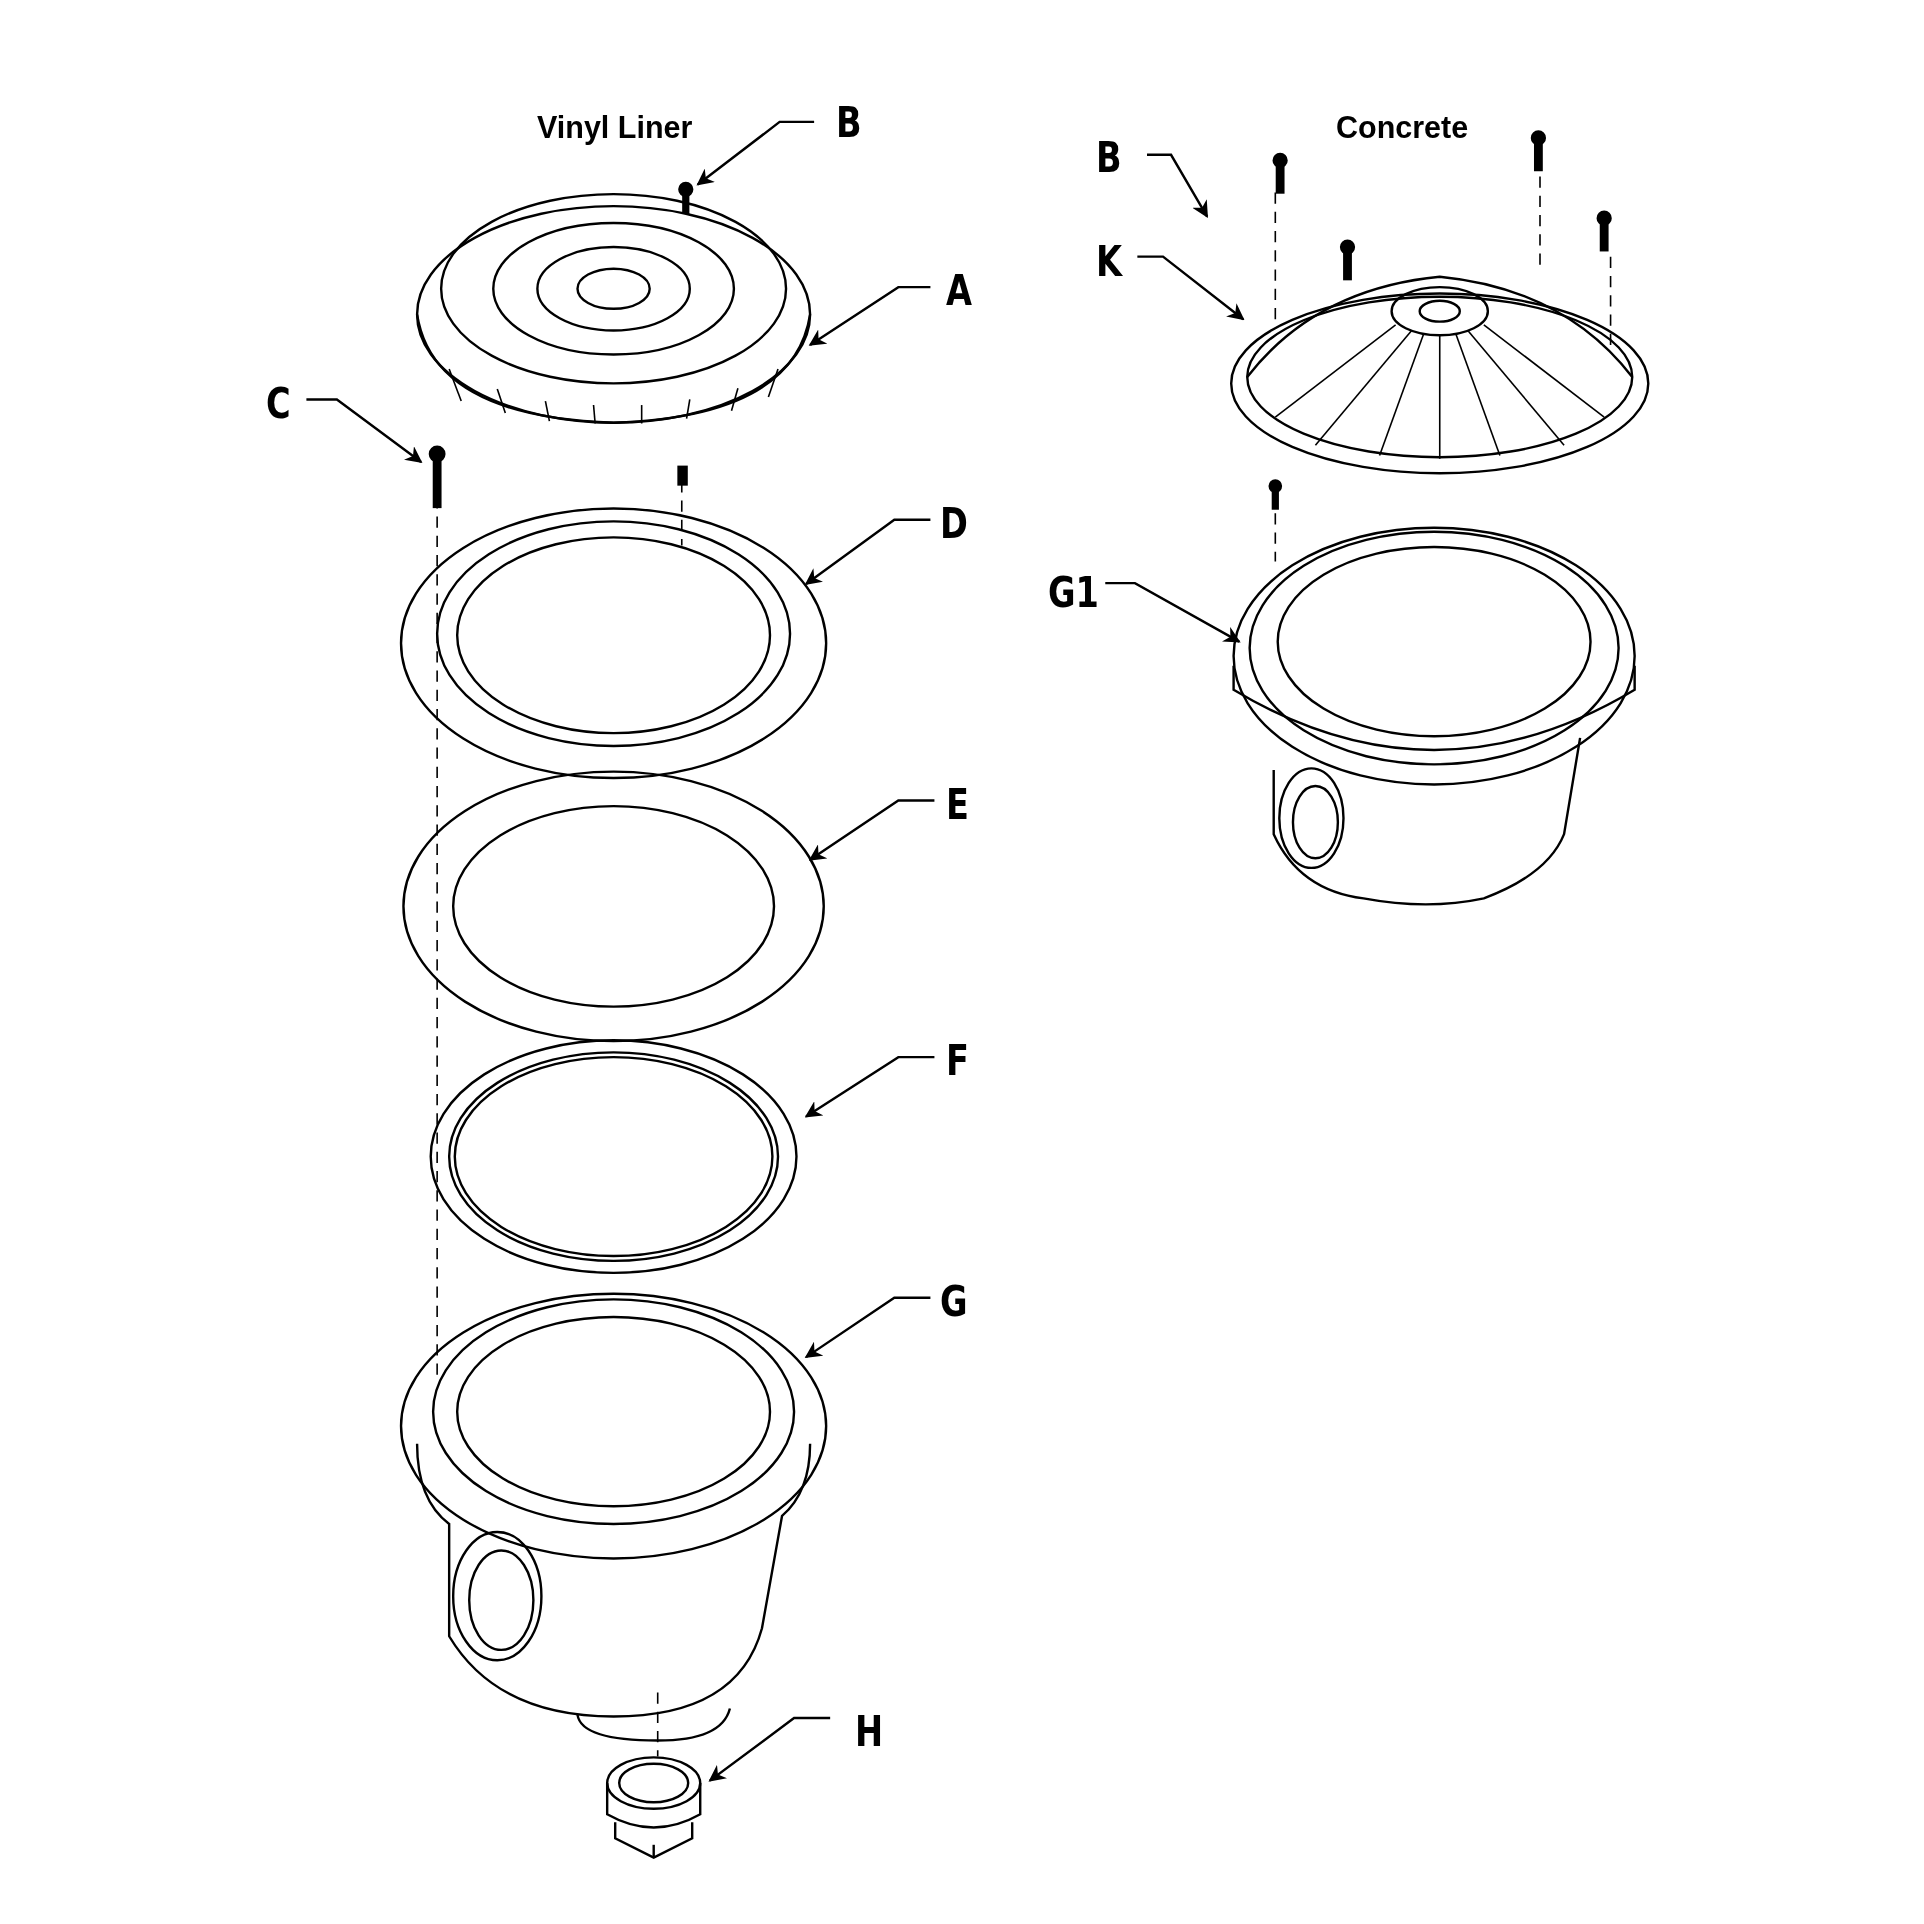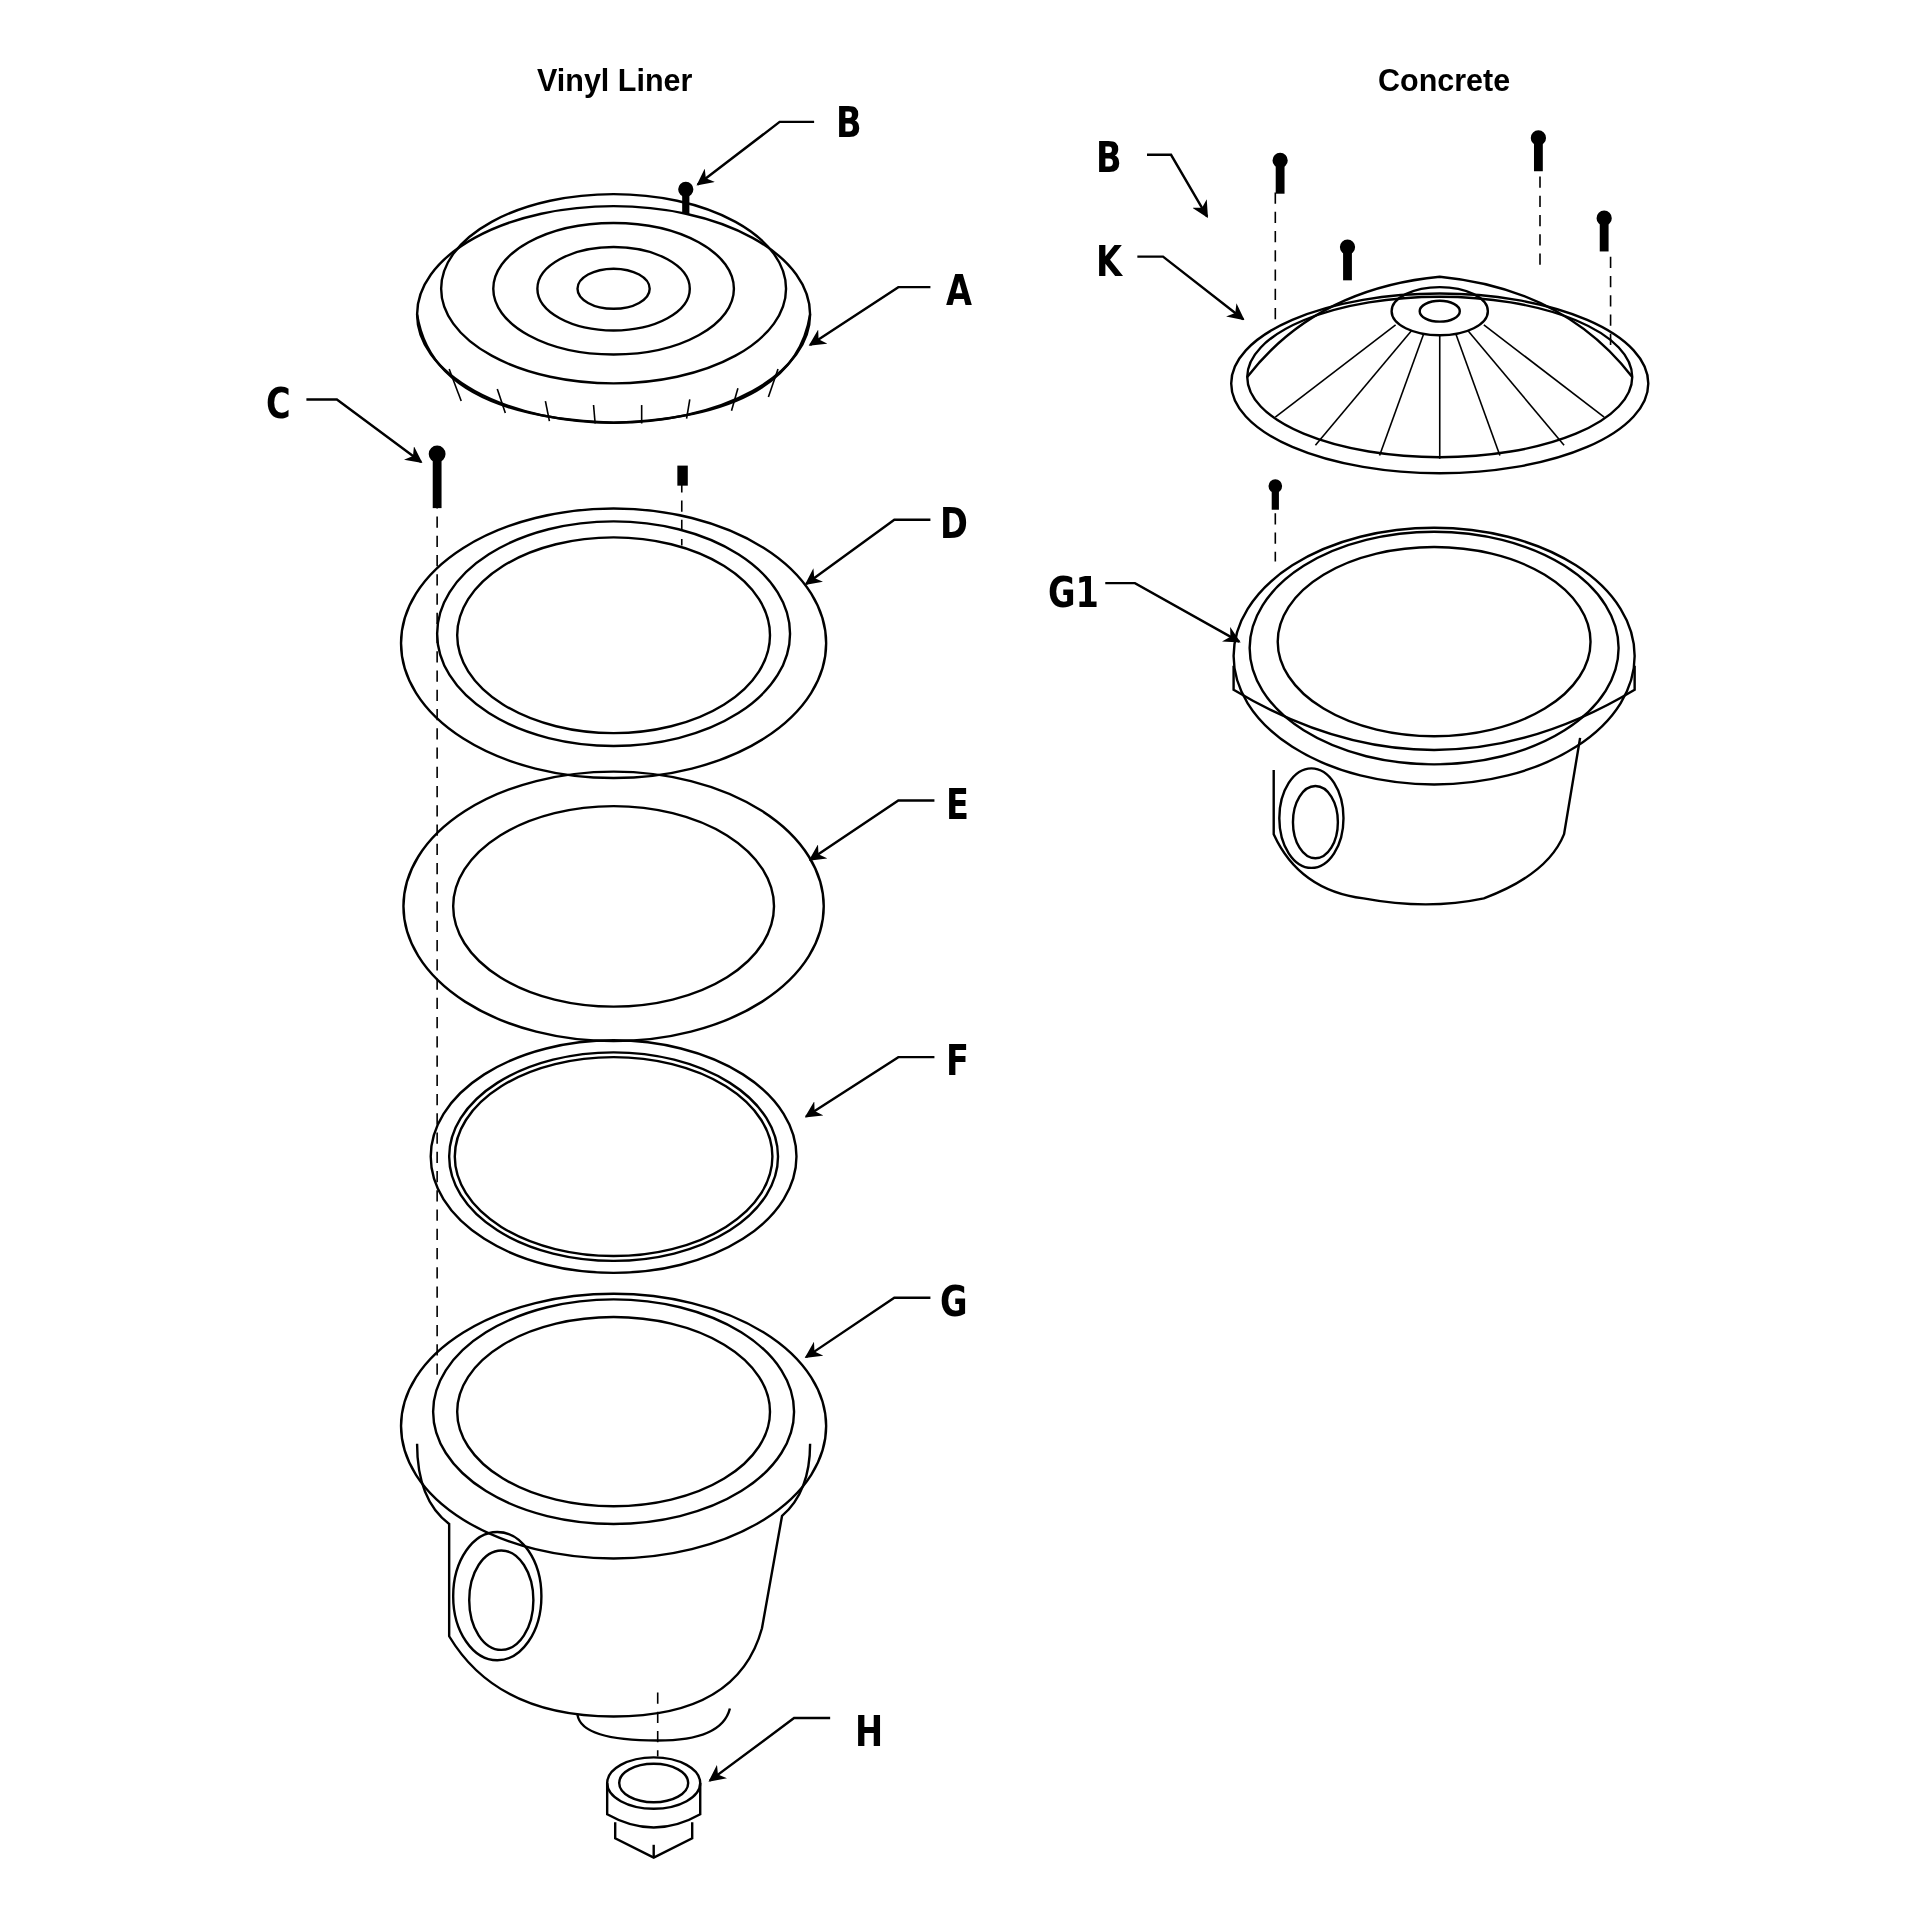--- a/index.html
+++ b/index.html
@@ -1,25 +1,25 @@
 <!DOCTYPE html>
 <html style="font-size:13px"><head>
 <meta charset="utf-8">
 <style>
   html,body{margin:0;padding:0;background:#fff;}
   body{width:1925px;height:1925px;position:relative;overflow:hidden;font-family:"Liberation Sans",sans-serif;}
-  .title{position:absolute;font-weight:bold;font-size:30.5px;color:#000;font-family:"Liberation Sans",sans-serif;}
+  .title{position:absolute;font-weight:bold;font-size:30.5px;color:#000;font-family:"Liberation Sans",sans-serif;margin-top:47px;}
   .lbl{position:absolute;font-weight:bold;font-size:42px;color:#000;font-family:"DejaVu Sans",sans-serif;transform:scaleX(0.8);transform-origin:left top;}
   svg{position:absolute;left:0;top:0;}
 </style>
 </head>
 <body>
 
 <div class="title" style="left:537px;top:63px;">Vinyl Liner</div>
-<div class="title" style="left:1378px;top:63px;">Concrete</div>
+<div class="title" style="left:1336px;top:63px;">Concrete</div>
 
 <div class="lbl" style="left:836px;top:98px;">B</div>
 <div class="lbl" style="left:946px;top:266px;">A</div>
 <div class="lbl" style="left:266px;top:379px;">C</div>
 <div class="lbl" style="left:940px;top:499px;">D</div>
 <div class="lbl" style="left:946px;top:780px;">E</div>
 <div class="lbl" style="left:946px;top:1036px;">F</div>
 <div class="lbl" style="left:940px;top:1277px;">G</div>
 <div class="lbl" style="left:855px;top:1707px;">H</div>
 

